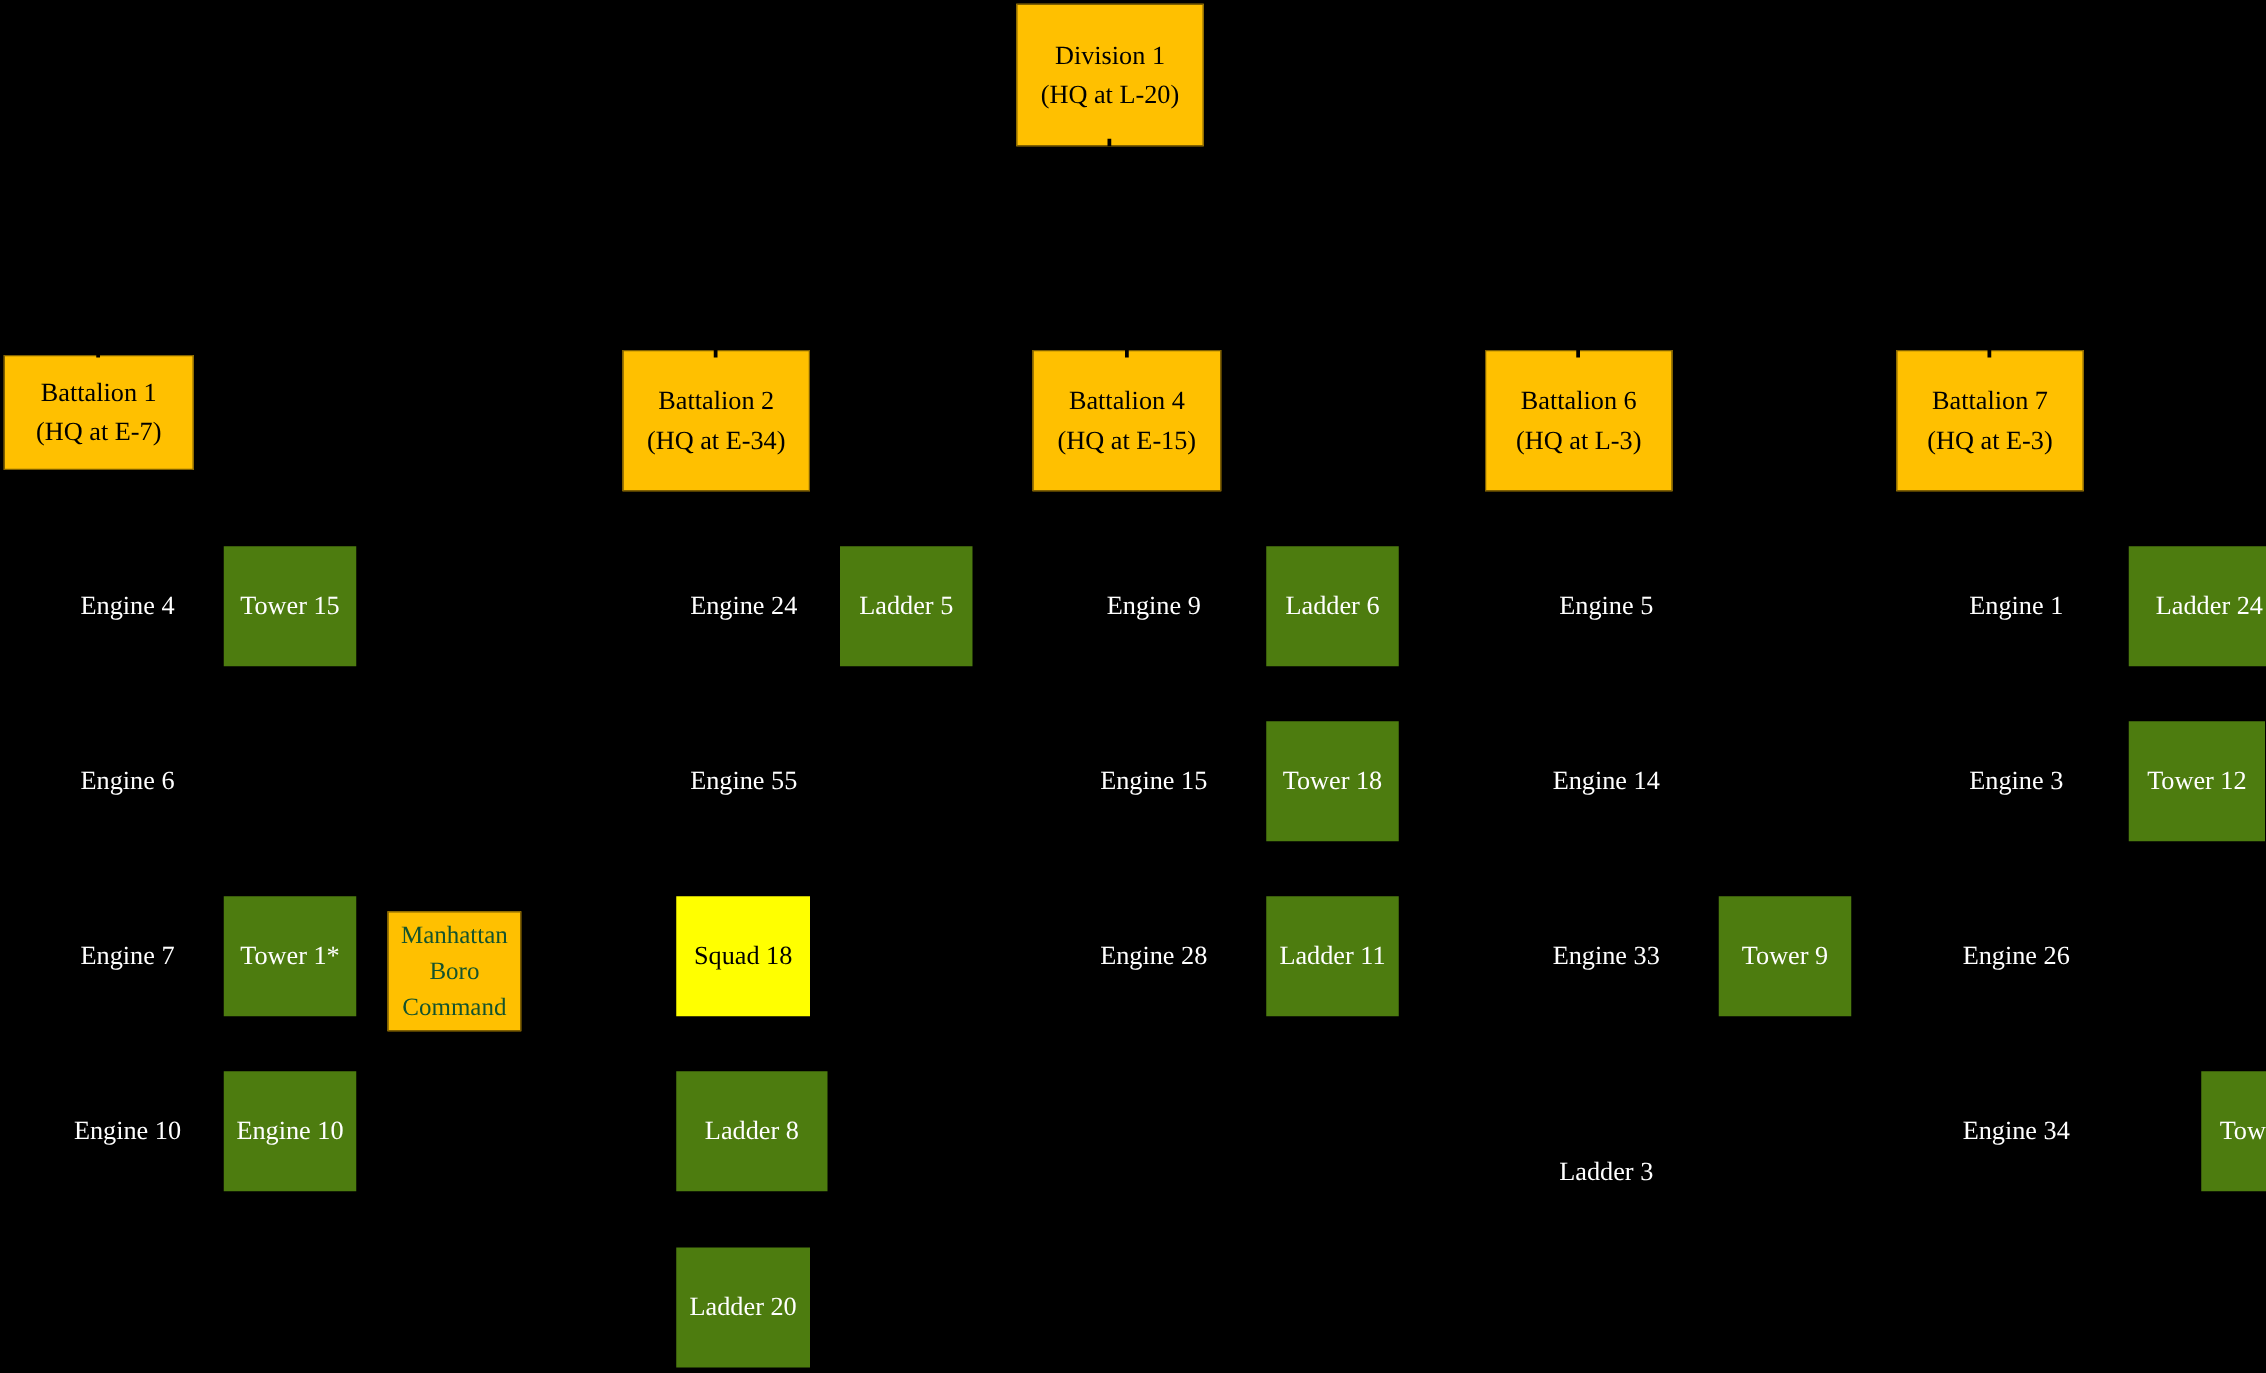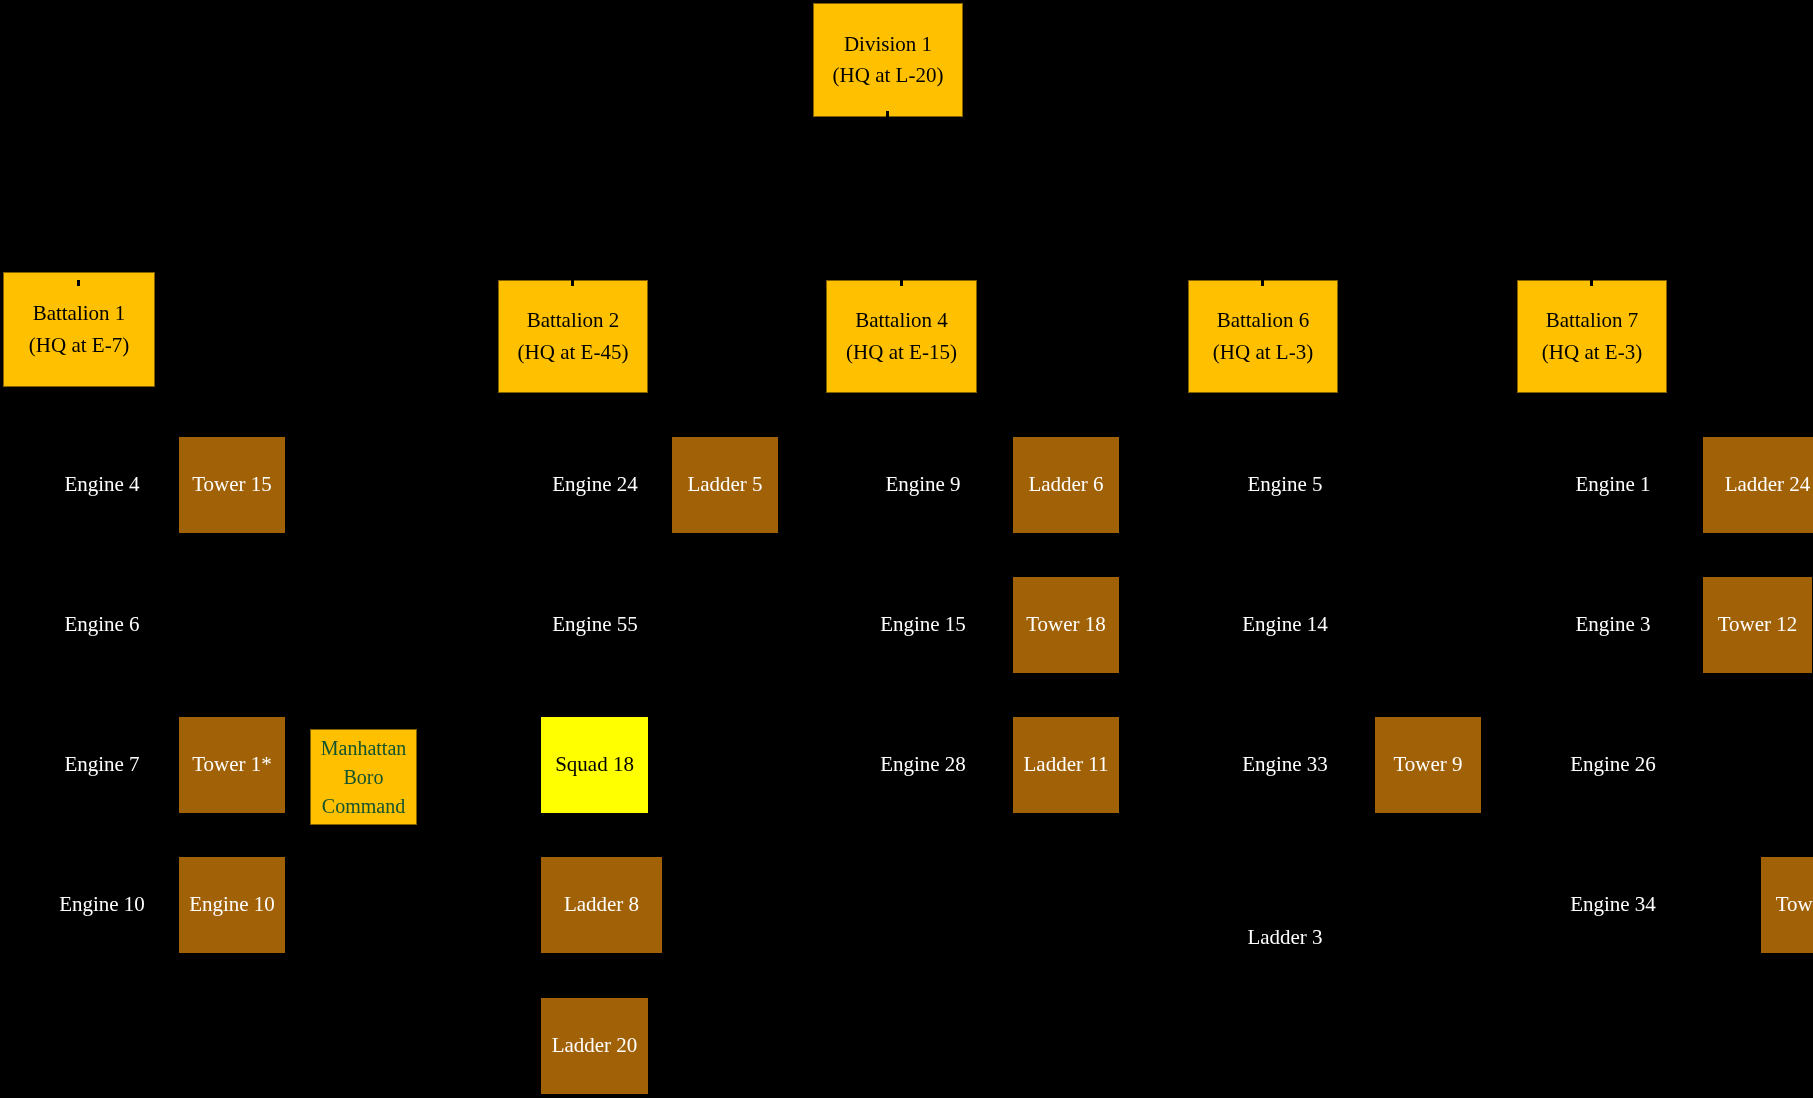--- a/index.html
+++ b/index.html
@@ -34,21 +34,21 @@
   }
   .orange-light-text {
     background: #FFC000;
     color: #14532d;
     border: 1px solid #806000;
     font-size: 20px;
     line-height: 1.45;
     margin-top: 12px;
   }
   .red {
-    background: #a16207;
+    background: #4d7c0f;
     color: #FFFFFF;
   }
   .yellow {
     background: #FFFF00;
     color: #000000;
   }
   .plain-label {
     color: #FFFFFF;
     background: transparent;
   }
@@ -68,29 +68,29 @@
 <body>
 
 <div class="canvas">
 
   <div class="node orange" style="left:813px; top:3px; width:150px; height:114px;">
     <span>Division 1</span>
     <span>(HQ at L-20)</span>
   </div>
   <div class="stub" style="left:886px; top:111px;"></div>
 
-  <div class="node orange" style="left:3px; top:272px; width:152px; height:115px;">
+  <div class="node orange" style="left:3px; top:284px; width:152px; height:92px;">
     <span>Battalion 1</span>
     <span>(HQ at E-7)</span>
   </div>
   <div class="stub" style="left:77px; top:280px;"></div>
 
   <div class="node orange" style="left:498px; top:280px; width:150px; height:113px;">
     <span>Battalion 2</span>
-    <span>(HQ at E-45)</span>
+    <span>(HQ at E-34)</span>
   </div>
   <div class="stub" style="left:571px; top:280px;"></div>
 
   <div class="node orange" style="left:826px; top:280px; width:151px; height:113px;">
     <span>Battalion 4</span>
     <span>(HQ at E-15)</span>
   </div>
   <div class="stub" style="left:900px; top:280px;"></div>
 
   <div class="node orange" style="left:1188px; top:280px; width:150px; height:113px;">

